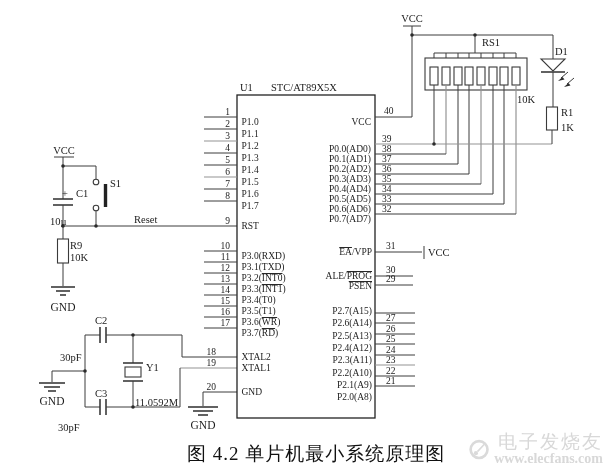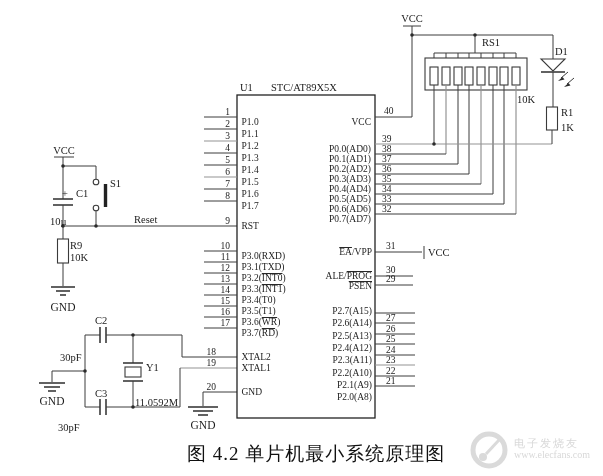--- a/index.html
+++ b/index.html
@@ -16,22 +16,22 @@
   .wg{stroke:#949494;stroke-width:1.2;fill:none;}
   .pl{stroke:#2e2e2e;stroke-width:1.5;fill:none;}
   .cmp{stroke:#3a3a3a;stroke-width:1.1;fill:#ffffff;}
   .dot{fill:#2b2b2b;}
   .head{fill:#2b2b2b;stroke:none;}
   #caption{position:absolute;left:158px;top:441px;width:316px;text-align:center;
            font-size:19px;color:#111;letter-spacing:1px;}
   #watermark{position:absolute;left:468px;top:423px;width:135px;height:52px;
              display:flex;align-items:center;color:#d8d8d8;}
   #wm-texts{margin-left:4px;line-height:1.05;}
-  #wm-name{font-size:11px;font-weight:normal;letter-spacing:2px;}
-  #wm-url{font-size:10px;font-weight:normal;}
+  #wm-name{font-size:19px;font-weight:normal;letter-spacing:2px;text-align:right;}
+  #wm-url{font-size:14px;font-weight:bold;}
 </style>
 </head>
 <body>
 
 <div id="stage">
 <svg width="603" height="476" viewBox="0 0 603 476">
 
   <g>
     <line class="w" x1="54" y1="157" x2="74" y2="157"></line>
     <line class="w" x1="63" y1="157" x2="63" y2="199"></line>

